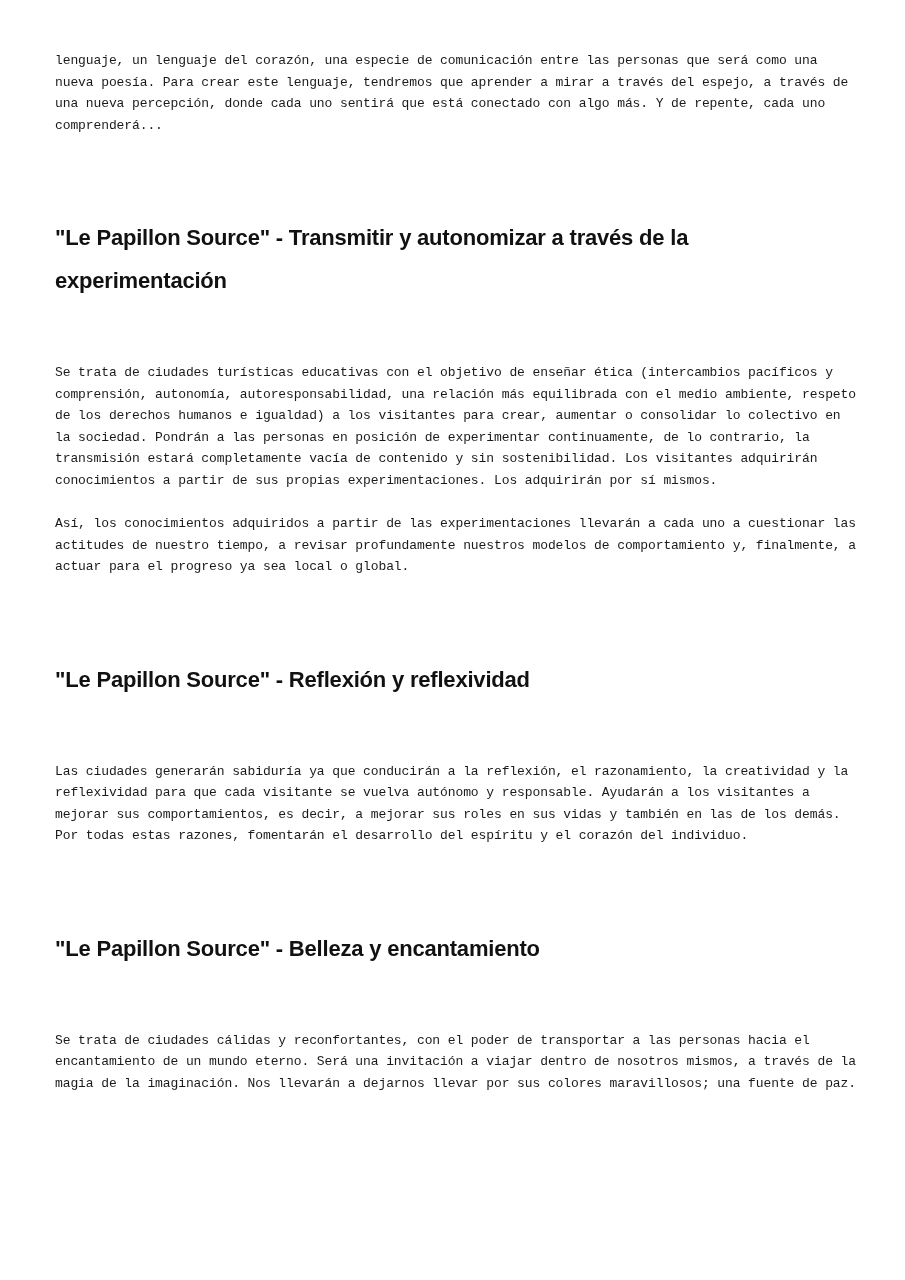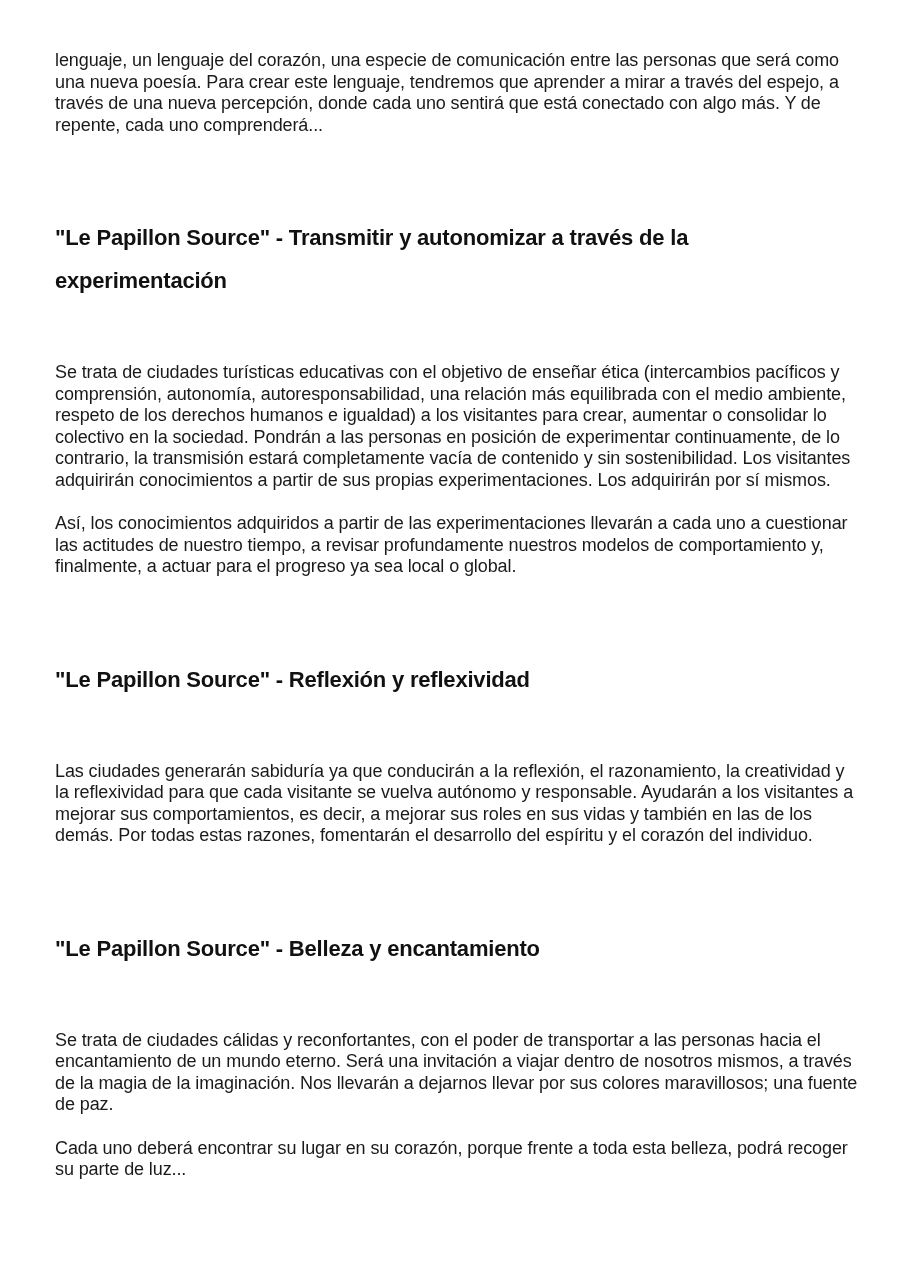--- a/index.html
+++ b/index.html
@@ -15,26 +15,27 @@
     margin: 0 auto;
     background: #ffffff;
     box-sizing: border-box;
     padding: 50px 45px 0 55px;
     overflow: hidden;
     font-family: "Liberation Sans", "DejaVu Sans", sans-serif;
     color: #1a1a1a;
     -webkit-font-smoothing: antialiased;
   }
   .body-text {
-    font-size: 18px;
+    font-size: 13px;
     line-height: 21.5px;
     font-weight: 400;
     margin: 0 0 22px 0;
     color: #1a1a1a;
     letter-spacing: -0.1px;
+    font-family: Liberation Mono, monospace;
   }
   .heading {
     font-size: 22px;
     line-height: 43px;
     font-weight: 700;
     margin: 80px 0 60px 0;
     color: #111111;
     letter-spacing: -0.2px;
   }
 </style>
@@ -53,15 +54,14 @@
 
   <h1 class="heading">"Le Papillon Source" - Reflexión y reflexividad</h1>
 
   <p class="body-text">Las ciudades generarán sabiduría ya que conducirán a la reflexión, el razonamiento, la creatividad y la reflexividad para que cada visitante se vuelva autónomo y responsable. Ayudarán a los visitantes a mejorar sus comportamientos, es decir, a mejorar sus roles en sus vidas y también en las de los demás. Por todas estas razones, fomentarán el desarrollo del espíritu y el corazón del individuo.</p>
 
   <h1 class="heading">"Le Papillon Source" - Belleza y encantamiento</h1>
 
   <p class="body-text">Se trata de ciudades cálidas y reconfortantes, con el poder de transportar a las personas hacia el encantamiento de un mundo eterno. Será una invitación a viajar dentro de nosotros mismos, a través de la magia de la imaginación. Nos llevarán a dejarnos llevar por sus colores maravillosos; una fuente de paz.</p>
 
 
-  <p class="body-text">Cada uno deberá encontrar su lugar en su corazón, porque frente a toda esta belleza, podrá recoger su parte de luz...</p>
 
 </main>
 
 </body></html>

